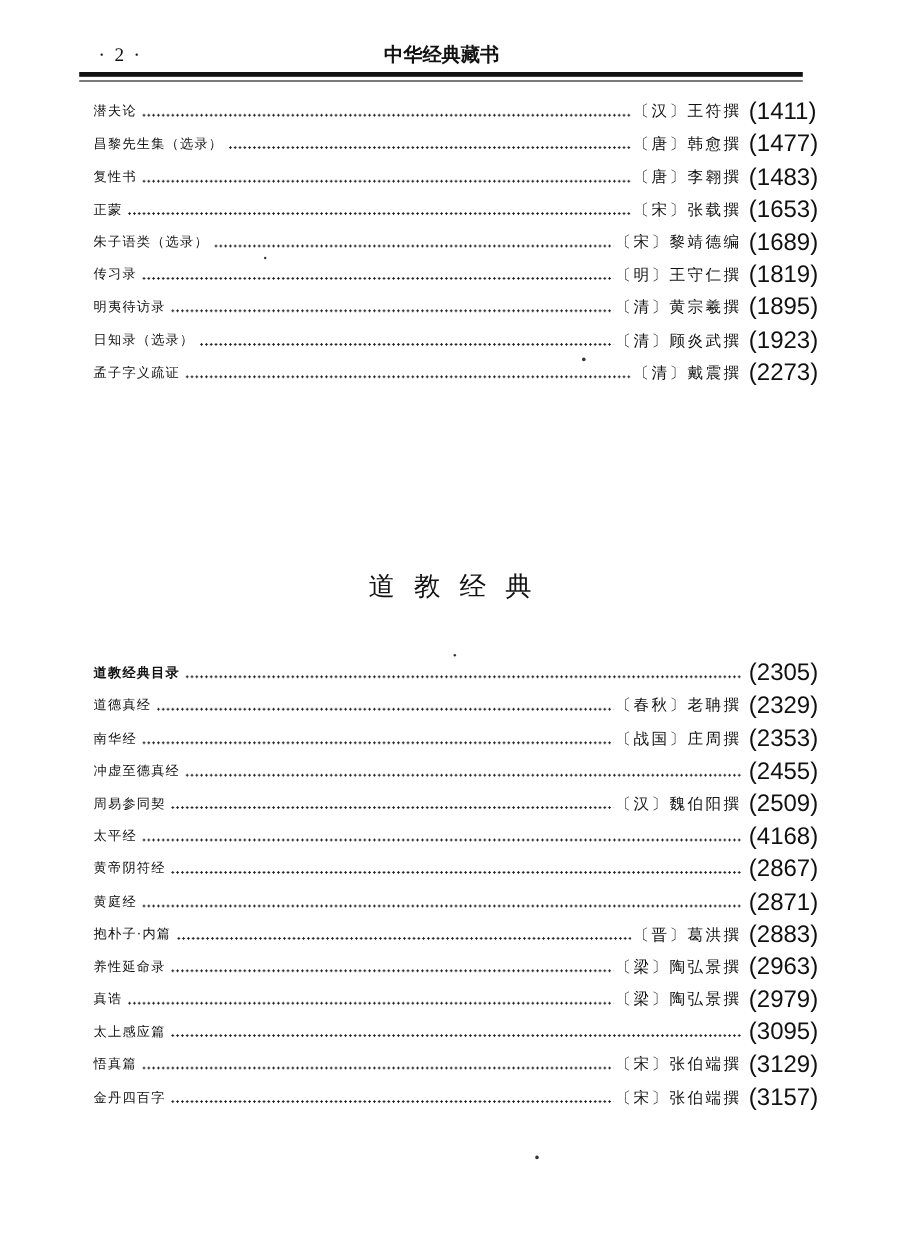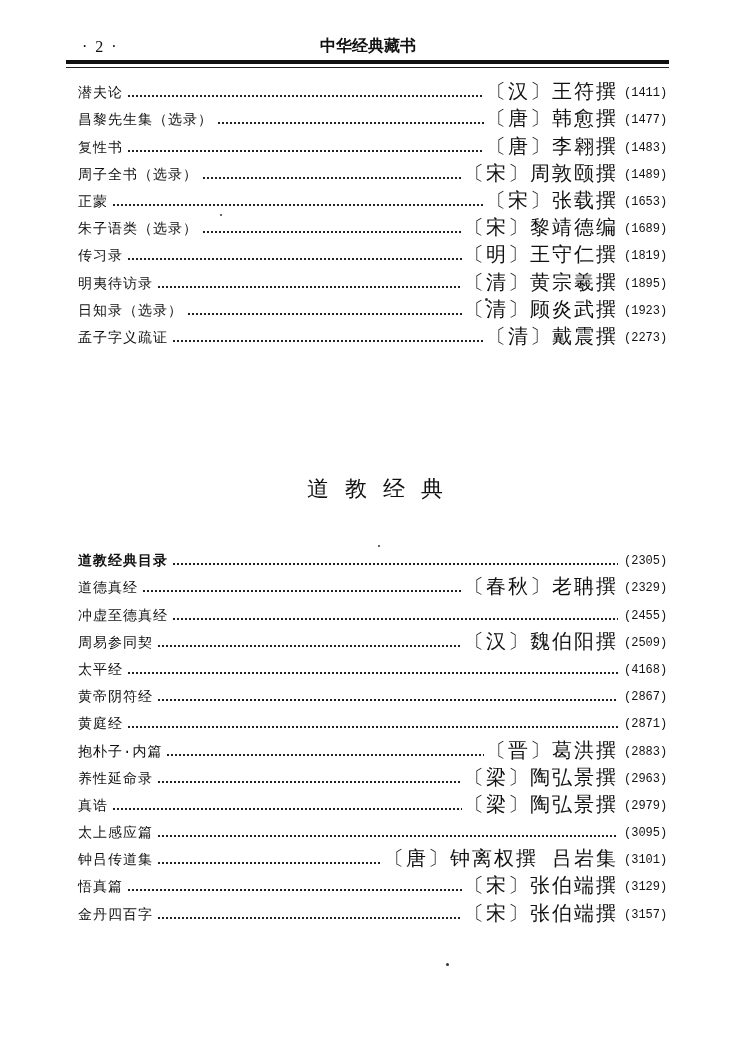--- a/index.html
+++ b/index.html
@@ -69,48 +69,48 @@
     position: relative;
     height: 27.2px;
     display: flex;
     align-items: flex-end;
     font-size: 15px;
     line-height: 20px;
     white-space: nowrap;
   }
   .toc-title {
     flex: 0 0 auto;
-    font-family: Liberation Mono, monospace;
-    font-size: 14px;
+    font-family: Liberation Serif, serif;
+    font-size: 11px;
     letter-spacing: 1px;
     padding-right: 4px;
   }
   .toc-title.bold {
     font-weight: bold;
   }
   .leader {
     flex: 1 1 auto;
     height: 4px;
     margin-bottom: 5px;
     background-image: radial-gradient(circle, #222 0.8px, transparent 1px);
     background-size: 4px 4px;
     background-repeat: repeat-x;
     background-position: left center;
   }
   .toc-author {
     flex: 0 0 auto;
-    font-family: Liberation Mono, monospace;
-    font-size: 20px;
+    font-family: Liberation Sans, sans-serif;
+    font-size: 13px;
     letter-spacing: 2px;
     padding-left: 2px;
   }
   .toc-page {
     flex: 0 0 auto;
-    font-family: Liberation Mono, monospace;
-    font-size: 12px;
+    font-family: Liberation Sans, sans-serif;
+    font-size: 20px;
     padding-left: 6px;
     width: 46px;
     text-align: left;
   }
   .section-heading {
     position: absolute;
     left: 0;
     width: 750px;
     top: 474px;
     text-align: center;
@@ -152,26 +152,20 @@
         <span class="toc-author">〔唐〕韩愈撰</span>
         <span class="toc-page">(1477)</span>
       </div>
       <div class="toc-row">
         <span class="toc-title">复性书</span>
         <span class="leader"></span>
         <span class="toc-author">〔唐〕李翱撰</span>
         <span class="toc-page">(1483)</span>
       </div>
       <div class="toc-row">
-        <span class="toc-title">周子全书（选录）</span>
-        <span class="leader"></span>
-        <span class="toc-author">〔宋〕周敦颐撰</span>
-        <span class="toc-page">(1489)</span>
-      </div>
-      <div class="toc-row">
         <span class="toc-title">正蒙</span>
         <span class="leader"></span>
         <span class="toc-author">〔宋〕张载撰</span>
         <span class="toc-page">(1653)</span>
       </div>
       <div class="toc-row">
         <span class="toc-title">朱子语类（选录）</span>
         <span class="leader"></span>
         <span class="toc-author">〔宋〕黎靖德编</span>
         <span class="toc-page">(1689)</span>
@@ -210,20 +204,26 @@
         <span class="leader"></span>
         <span class="toc-page">(2305)</span>
       </div>
       <div class="toc-row">
         <span class="toc-title">道德真经</span>
         <span class="leader"></span>
         <span class="toc-author">〔春秋〕老聃撰</span>
         <span class="toc-page">(2329)</span>
       </div>
       <div class="toc-row">
+        <span class="toc-title">南华经</span>
+        <span class="leader"></span>
+        <span class="toc-author">〔战国〕庄周撰</span>
+        <span class="toc-page">(2353)</span>
+      </div>
+      <div class="toc-row">
         <span class="toc-title">冲虚至德真经</span>
         <span class="leader"></span>
         <span class="toc-page">(2455)</span>
       </div>
       <div class="toc-row">
         <span class="toc-title">周易参同契</span>
         <span class="leader"></span>
         <span class="toc-author">〔汉〕魏伯阳撰</span>
         <span class="toc-page">(2509)</span>
       </div>
@@ -257,26 +257,20 @@
       <div class="toc-row">
         <span class="toc-title">真诰</span>
         <span class="leader"></span>
         <span class="toc-author">〔梁〕陶弘景撰</span>
         <span class="toc-page">(2979)</span>
       </div>
       <div class="toc-row">
         <span class="toc-title">太上感应篇</span>
         <span class="leader"></span>
         <span class="toc-page">(3095)</span>
-      </div>
-      <div class="toc-row">
-        <span class="toc-title">钟吕传道集</span>
-        <span class="leader"></span>
-        <span class="toc-author">〔唐〕钟离权撰 吕岩集</span>
-        <span class="toc-page">(3101)</span>
       </div>
       <div class="toc-row">
         <span class="toc-title">悟真篇</span>
         <span class="leader"></span>
         <span class="toc-author">〔宋〕张伯端撰</span>
         <span class="toc-page">(3129)</span>
       </div>
       <div class="toc-row">
         <span class="toc-title">金丹四百字</span>
         <span class="leader"></span>

